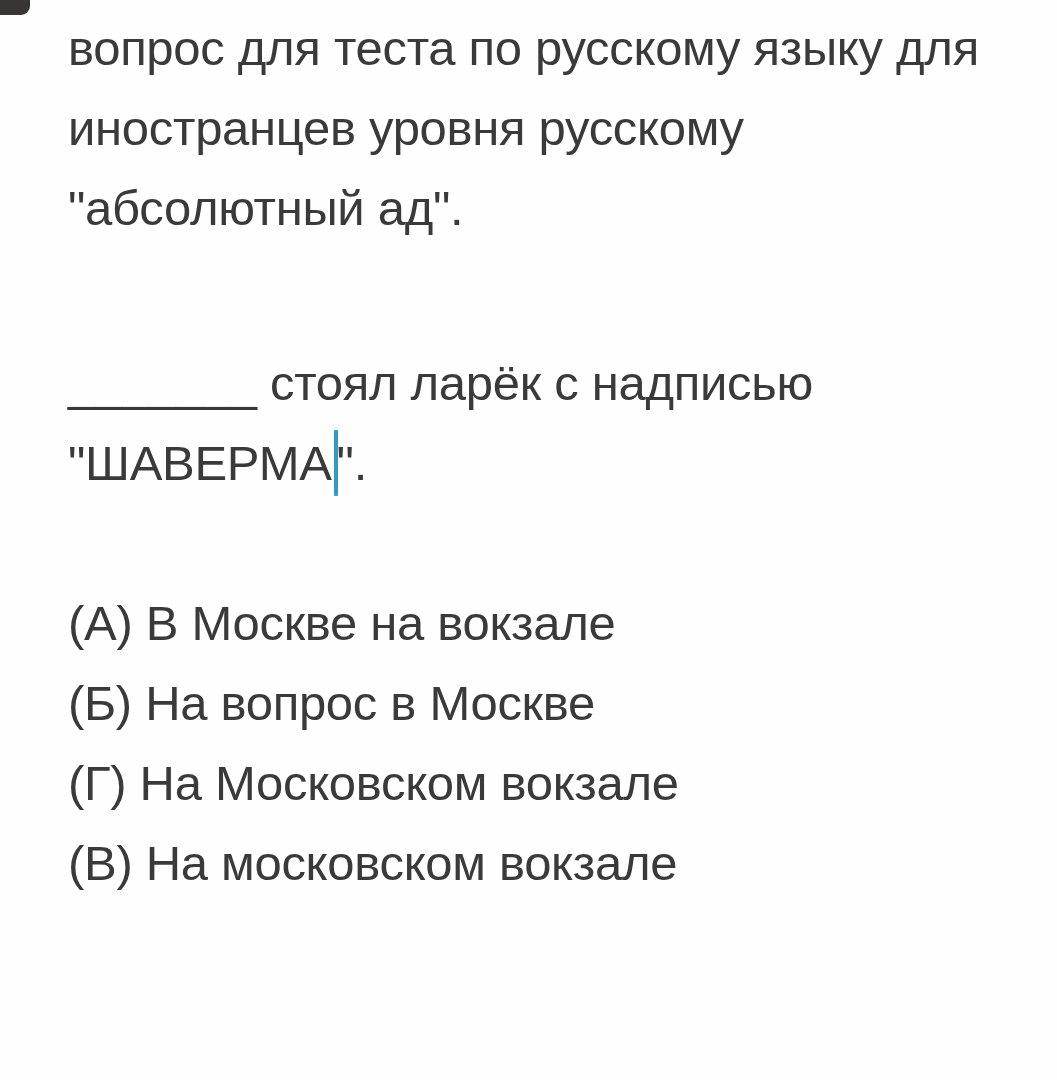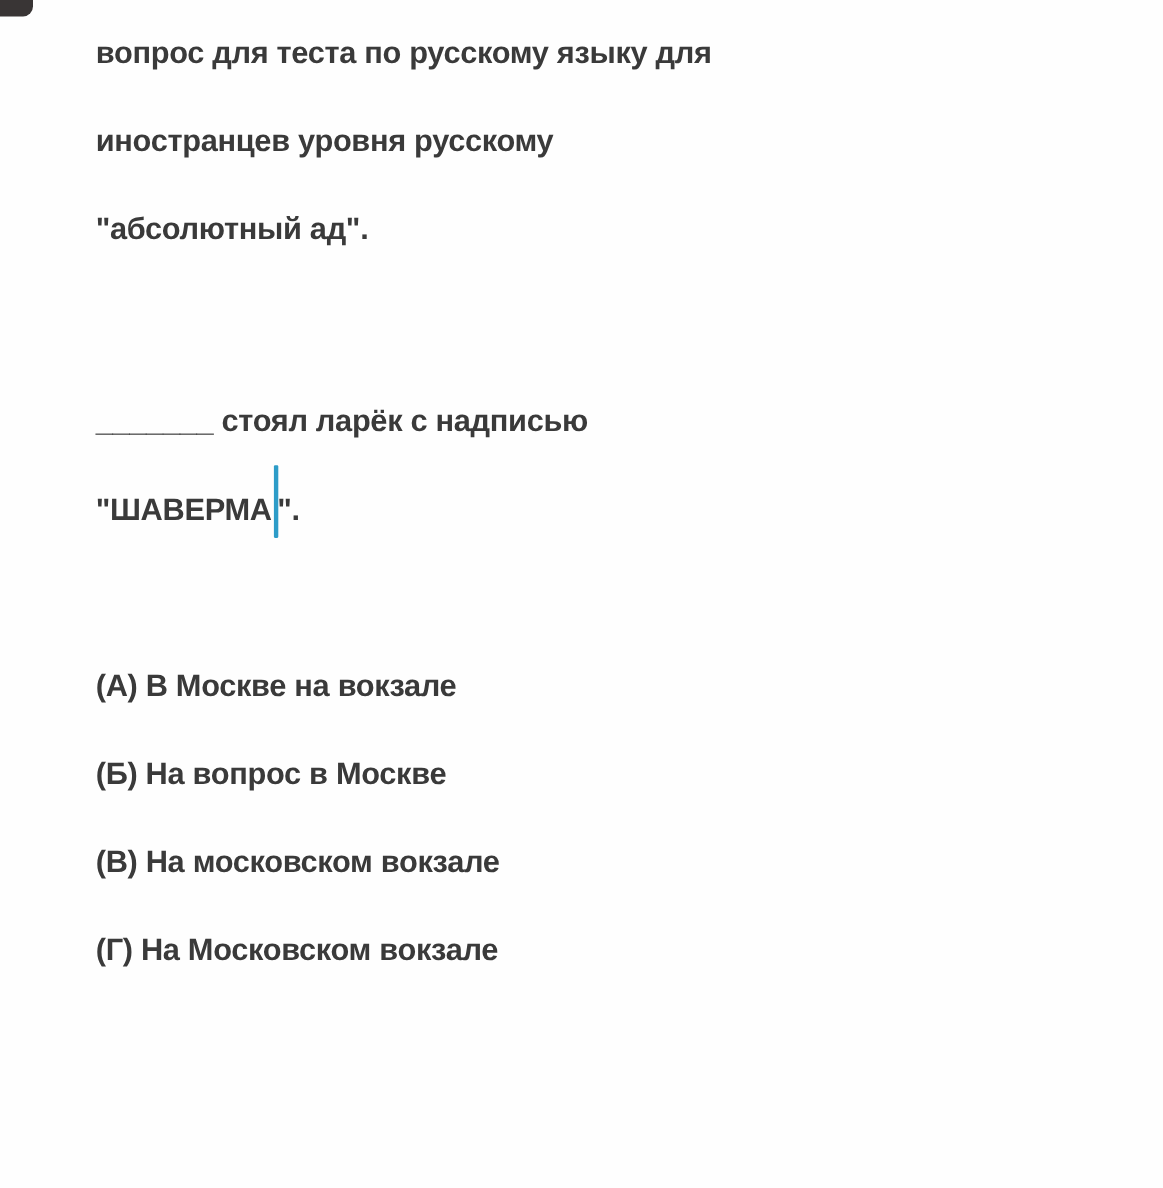--- a/index.html
+++ b/index.html
@@ -25,25 +25,24 @@
     height: 15px;
     background: #241f1f;
     border-bottom-right-radius: 9px;
     opacity: 0.9;
   }
   .content {
     position: absolute;
     left: 68px;
     top: 8px;
     right: 20px;
-    font-size: 28px;
+    font-size: 49px;
     line-height: 80px;
     letter-spacing: -0.3px;
-    font-weight: 700;
-    margin-left: 19px;
+    font-weight: 400;
   }
   .para { margin: 0; padding: 0; }
   .para .line { display: block; white-space: nowrap; }
   .heading   { margin-top: 82px; }
   .sentence  { margin-top: 95px; }
   .options   { margin-top: 80px; }
   .cursor {
     display: inline-block;
     width: 4px;
     height: 66px;
@@ -71,18 +70,18 @@
 
 
     <p class="para sentence">
       <span class="line">_______ стоял ларёк с надписью</span>
       <span class="line"><span>"ШАВЕРМА</span><span class="cursor"></span><span>".</span></span>
     </p>
 
     <p class="para options">
       <span class="line">(А) В Москве на вокзале</span>
       <span class="line">(Б) На вопрос в Москве</span>
+      <span class="line">(Г) На Московском вокзале</span>
       <span class="line">(В) На московском вокзале</span>
-      <span class="line">(Г) На Московском вокзале</span>
     </p>
 
   </main>
 </div>
 
 </body></html>

